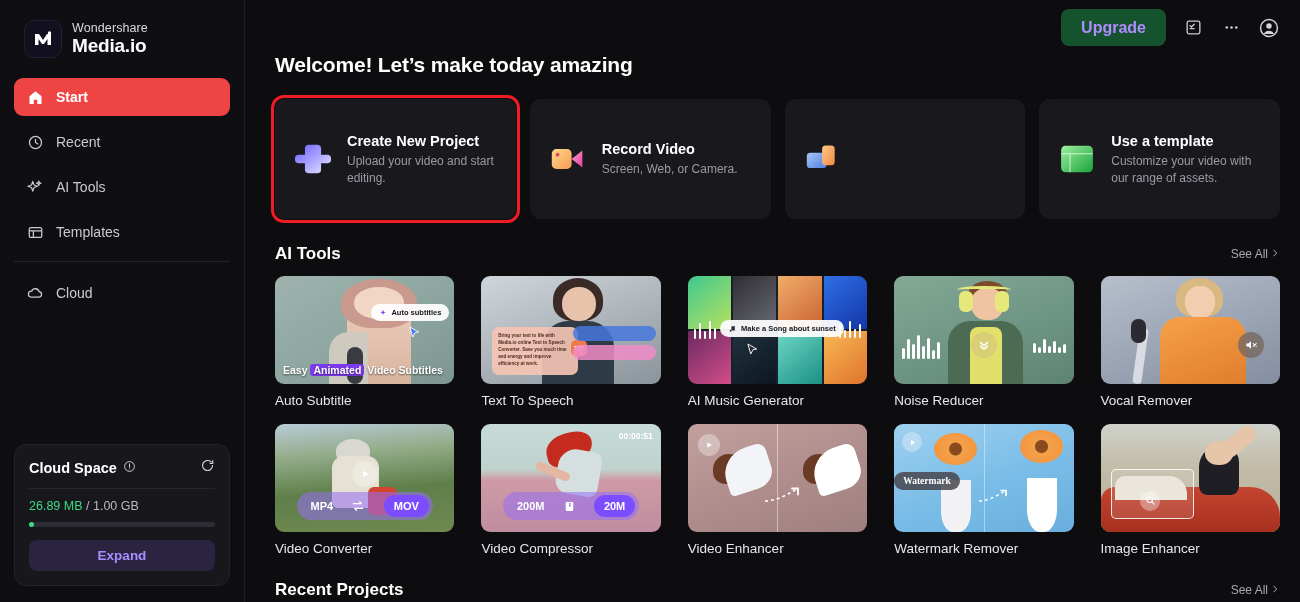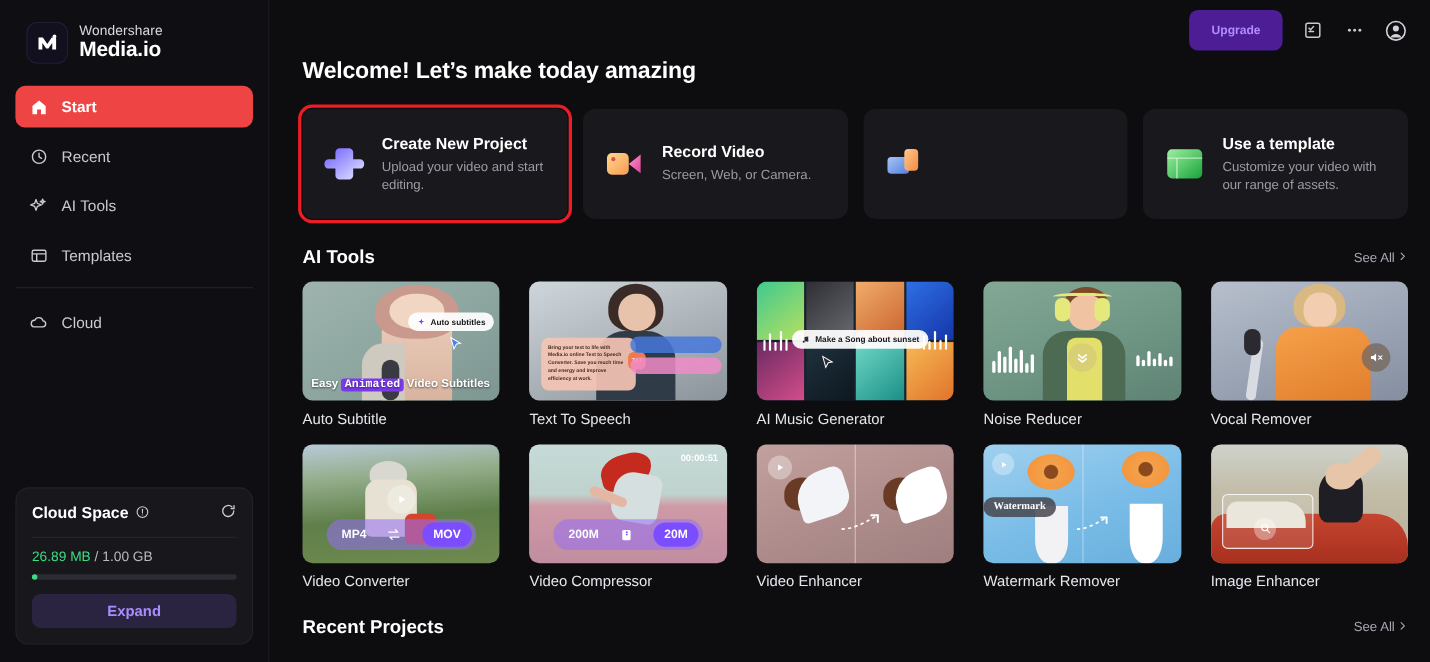--- a/index.html
+++ b/index.html
@@ -63,31 +63,31 @@
   }
 
   
   .main { flex: 1; position: relative; height: 602px; overflow: hidden; background: #0d0d10; }
   .topbar {
     height: 55px; display: flex; align-items: center; justify-content: flex-end;
     gap: 16px; padding-right: 20px;
   }
   .upgrade-btn {
     height: 37px; padding: 0 20px; border-radius: 8px;
-    background: #4c1d95; color: #b08cff; font-size: 11px; font-weight: 700;
+    background: #14532d; color: #b08cff; font-size: 16px; font-weight: 700;
     display: flex; align-items: center; justify-content: center; cursor: pointer; border: none;
   }
   .topicon { width: 22px; height: 22px; display: flex; align-items: center; justify-content: center; cursor: pointer; color: #c9c9d1; }
 
   .content { padding: 0 20px 0 30px; }
   .welcome { font-size: 21px; font-weight: 700; color: #fff; margin-top: -2px; letter-spacing: -.2px; }
 
   .quick-row { display: flex; gap: 14px; margin-top: 22px; }
   .quick-card {
-    flex: 1 1 0; height: 100px; background: #18181d; border-radius: 11px;
+    flex: 1 1 0; height: 120px; background: #18181d; border-radius: 11px;
     display: flex; align-items: center; gap: 14px; padding: 16px 18px; cursor: pointer;
     position: relative;
   }
   .quick-card.highlighted { outline: 3px solid #ee1c25; outline-offset: 1px; border-radius: 9px; }
   .qc-icon { width: 40px; height: 40px; flex: 0 0 40px; display:flex; align-items:center; justify-content:center; }
   .qc-text { min-width: 0; }
   .qc-title { font-size: 14.5px; font-weight: 700; color: #fff; line-height: 1.25; }
   .qc-sub { font-size: 12px; color: #9b9ba5; line-height: 1.35; margin-top: 3px; }
 
   .section-head {
@@ -106,21 +106,21 @@
   .tool-label { margin-top: 9px; font-size: 13.5px; color: #e6e6ec; }
   .chip {
     position: absolute; background: rgba(255,255,255,.93); color:#16161c;
     border-radius: 999px; font-size: 7.5px; font-weight: 700;
     padding: 4px 8px; display: flex; align-items: center; gap: 4px; white-space: nowrap;
   }
   .caption-bar {
     position: absolute; left: 8px; bottom: 8px; font-size: 10.5px; font-weight: 700; color: #fff;
     text-shadow: 0 1px 2px rgba(0,0,0,.6); white-space: nowrap;
   }
-  .caption-bar .hl { background: #7c3aed; border-radius: 3px; padding: 0 3px; font-family: Liberation Mono, monospace; }
+  .caption-bar .hl { background: #7c3aed; border-radius: 3px; padding: 0 3px; }
   .play-circle {
     position: absolute; border-radius: 50%; background: rgba(255,255,255,.3);
     display: flex; align-items: center; justify-content: center;
   }
   .pill-row {
     position: absolute; left: 12%; right: 12%; bottom: 12px; height: 28px;
     border-radius: 999px; background: rgba(150,110,245,.55);
     display: flex; align-items: center; justify-content: space-between; padding: 0 4px;
   }
   .pill-text { font-size: 11px; font-weight: 700; color: #fff; padding-left: 10px; }

